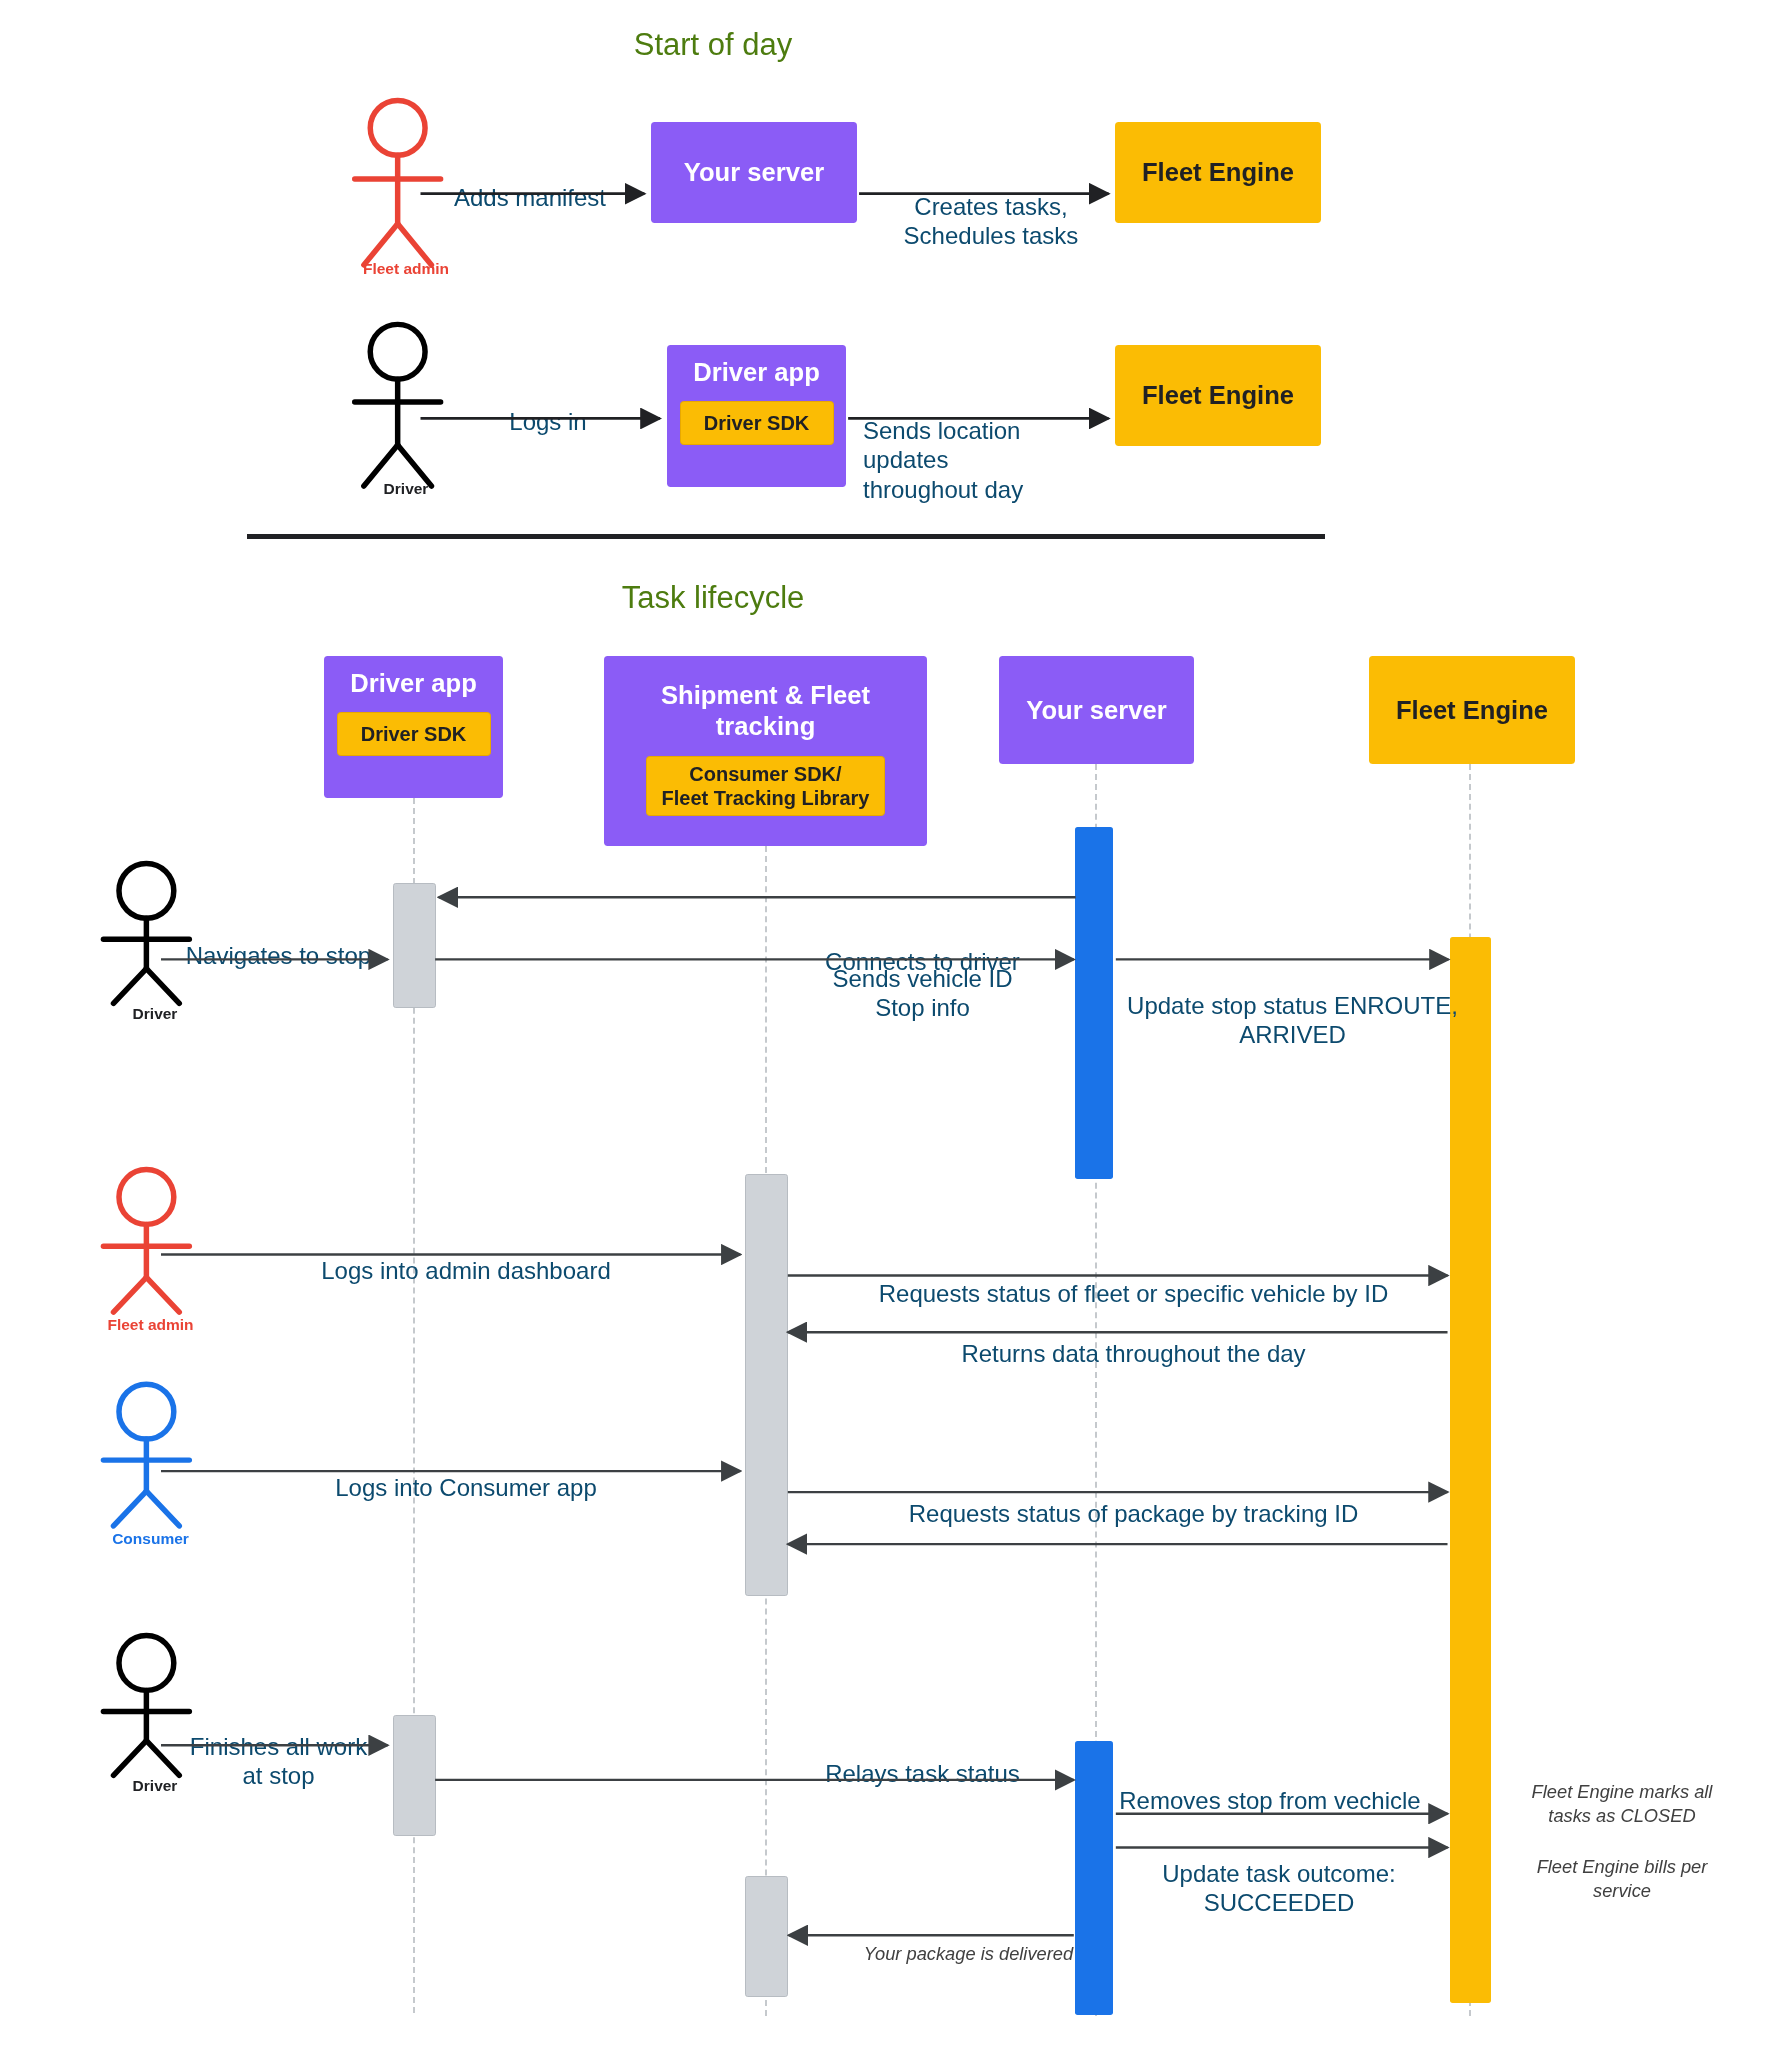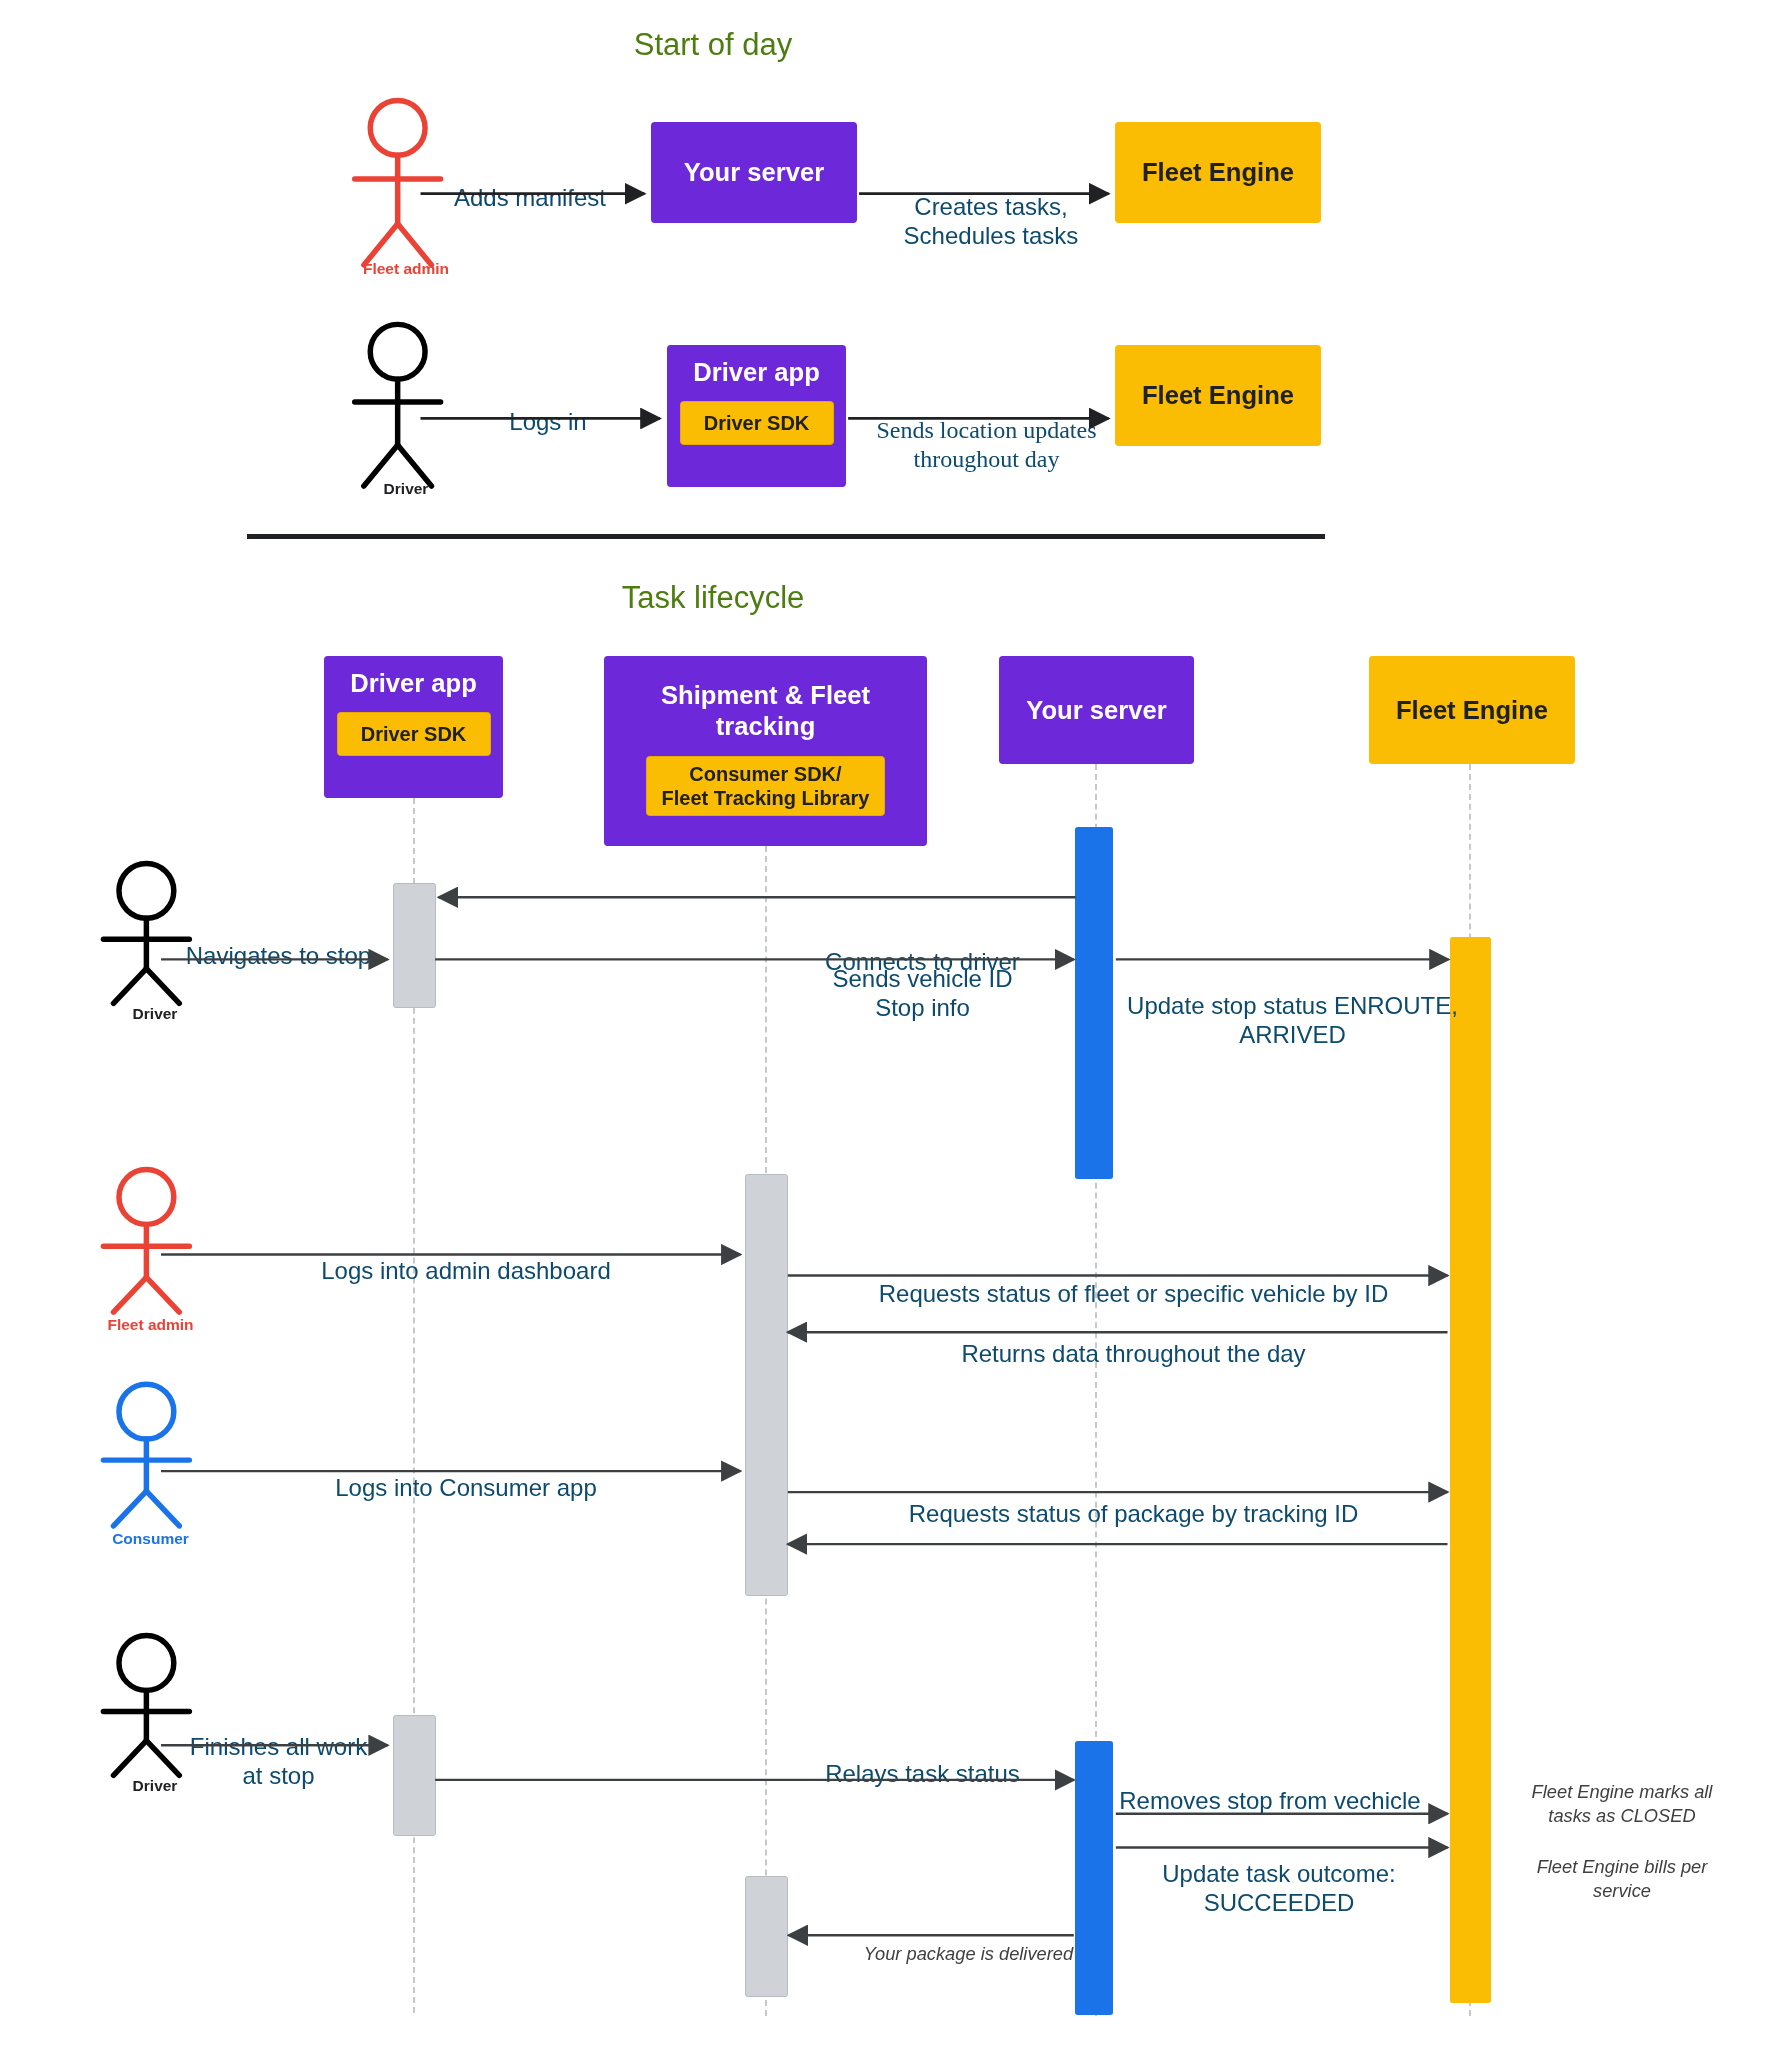--- a/index.html
+++ b/index.html
@@ -30,21 +30,21 @@
   .box {
     box-sizing: border-box;
     display: flex;
     flex-direction: column;
     align-items: center;
     justify-content: center;
     text-align: center;
     font-weight: bold;
     border-radius: 3.7px;
   }
-  .box-blue { background: #6d28d9; color: #ffffff; }
+  .box-blue { background: #8b5cf6; color: #ffffff; }
   .box-yellow { background: #fbbc04; color: #202124; }
 
   .chip {
     background: #fbbc04;
     color: #202124;
     border: 1.8px solid #e8a800;
     border-radius: 3.7px;
     font-weight: bold;
     display: flex;
     align-items: center;
@@ -127,21 +127,21 @@
   </div>
 
   <div class="abs box box-yellow" style="left:1115px; top:345px; width:206px; height:101px; font-size:25.6px;">
     <span>Fleet Engine</span>
   </div>
 
   <div class="abs edge-label" style="left:448px; top:183px; width:164px;">Adds manifest</div>
   <div class="abs edge-label" style="left:886px; top:192px; width:210px;">Creates tasks,
 Schedules tasks</div>
   <div class="abs edge-label" style="left:493px; top:407px; width:110px;">Logs in</div>
-  <div class="abs edge-label" style="left:863px; top:416px; width:247px; text-align:center;font-family:Liberation Serif, serif;">Sends location updates
+  <div class="abs edge-label" style="left:863px; top:416px; width:247px; text-align:left;">Sends location updates
 throughout day</div>
 
   <div class="abs actor-label" style="left:324px; top:260px; width:164px; color:#ea4335;">Fleet admin</div>
   <div class="abs actor-label" style="left:324px; top:480px; width:164px;">Driver</div>
 
   <div class="abs box box-blue" style="left:324px; top:656px; width:179px; height:142px; font-size:25.6px; justify-content:flex-start; padding-top:12.8px;">
     <span>Driver app</span>
     <div class="chip" style="margin-top:14.6px; width:154px; height:44px; font-size:20px;">
       <span>Driver SDK</span>
     </div>

